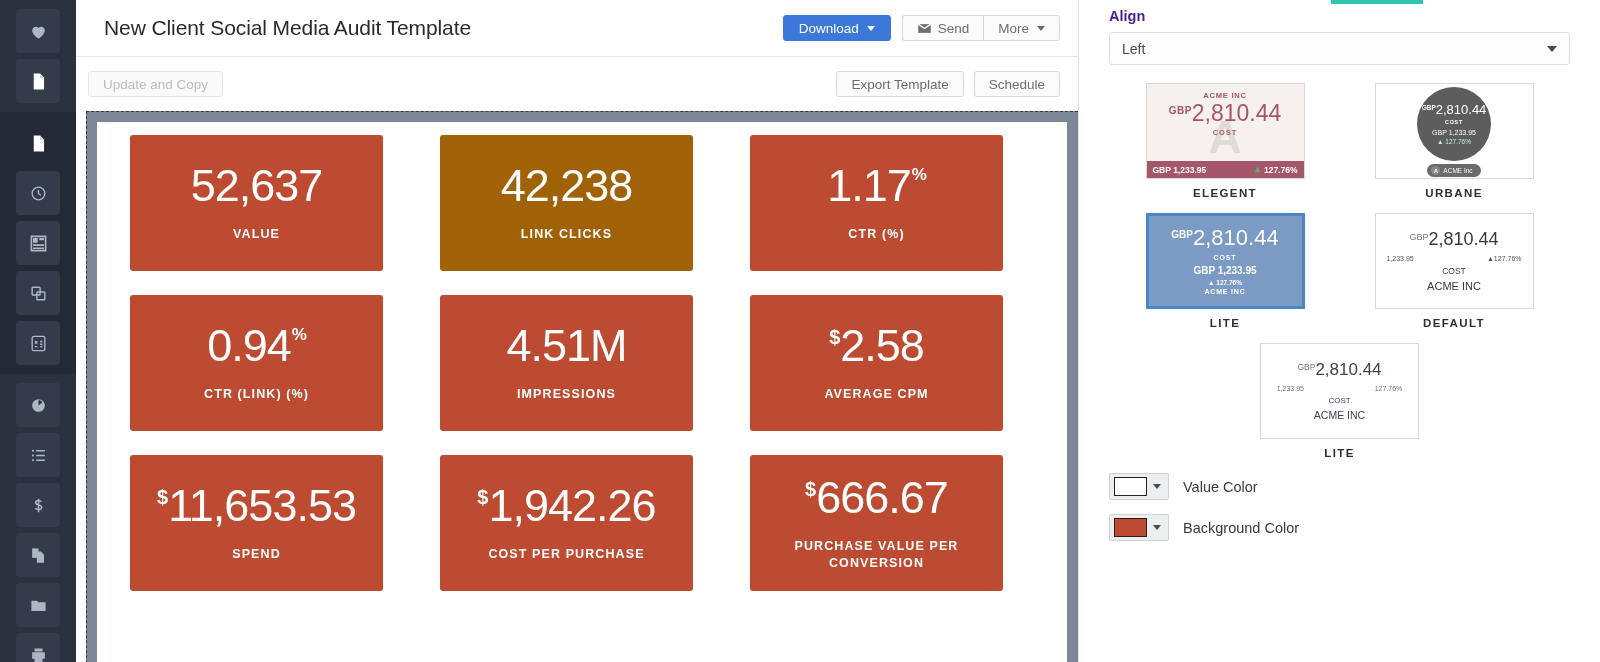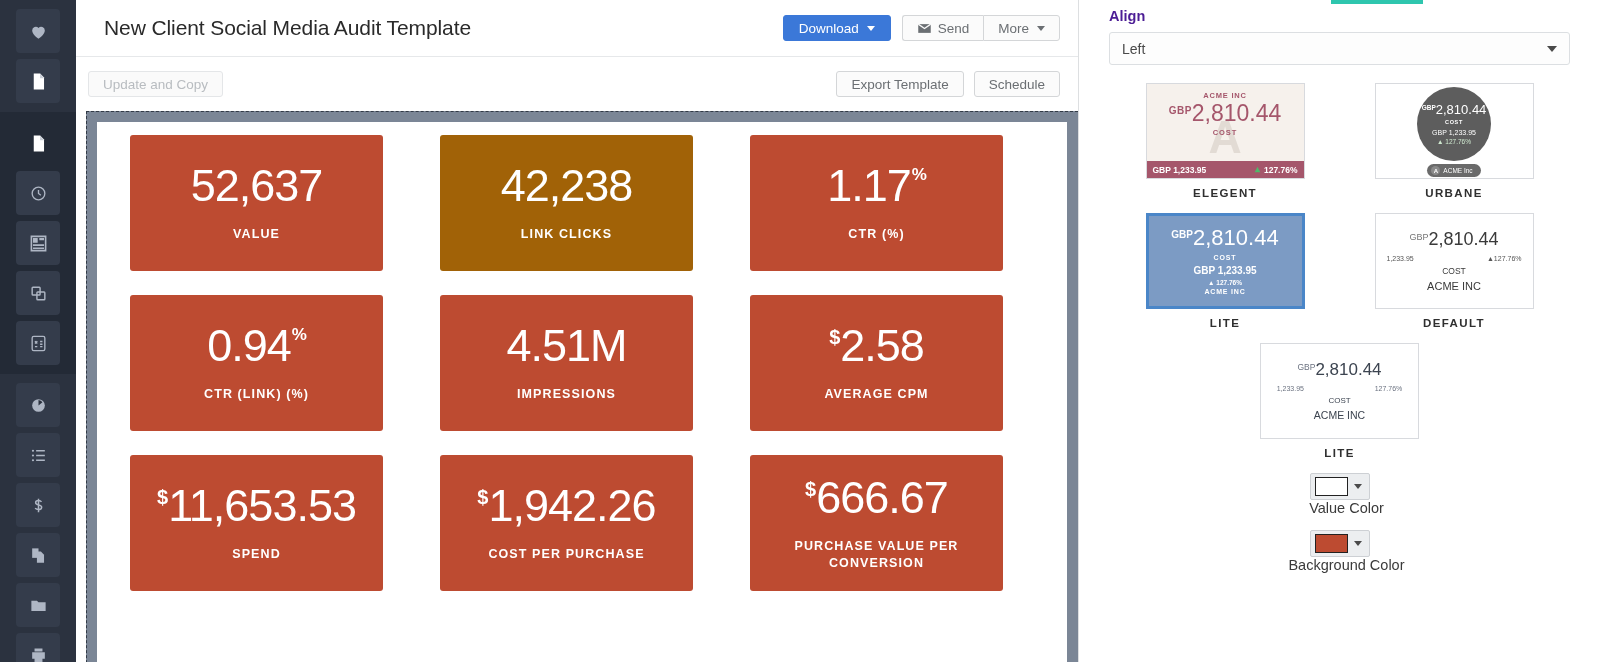--- a/index.html
+++ b/index.html
@@ -190,21 +190,21 @@
   .t-default .brand { font-size:11px; margin-top:4px; }
 
   
   .t-lite { display:flex; flex-direction:column; align-items:center; justify-content:center; color:#3c4450; background:#fff;}
   .t-lite .big { font-size:17px; line-height:1; }
   .t-lite .big .cur { font-size:8.5px; color:#6b7280; vertical-align:5px; }
   .t-lite .mid { width:80%; display:flex; justify-content:space-between; font-size:7px; color:#6b7280; margin-top:7px; }
   .t-lite .cost { font-size:8px; margin-top:4px; }
   .t-lite .brand { font-size:10.5px; margin-top:4px; }
 
-  .colorrow { display:flex; align-items:center; margin-top: 14px; flex-direction: column; }
+  .colorrow { display:flex; align-items:center; margin-top: 14px; }
   .swatchbtn { display:flex; align-items:center; border:1px solid #cdd0d4; background:#eceef0; border-radius:2px; height:27px; }
   .swatch { width:33px; height:19px; border:1px solid #222; margin:0 4px; }
   .swatchbtn .caret { margin:0 7px 0 2px; border-top-color:#4a4a4a; }
   .color-label { margin-left: 14px; font-size: 14.5px; color:#3a3a3a; }
 </style>
 </head>
 <body>
 
 <div class="app">
 

